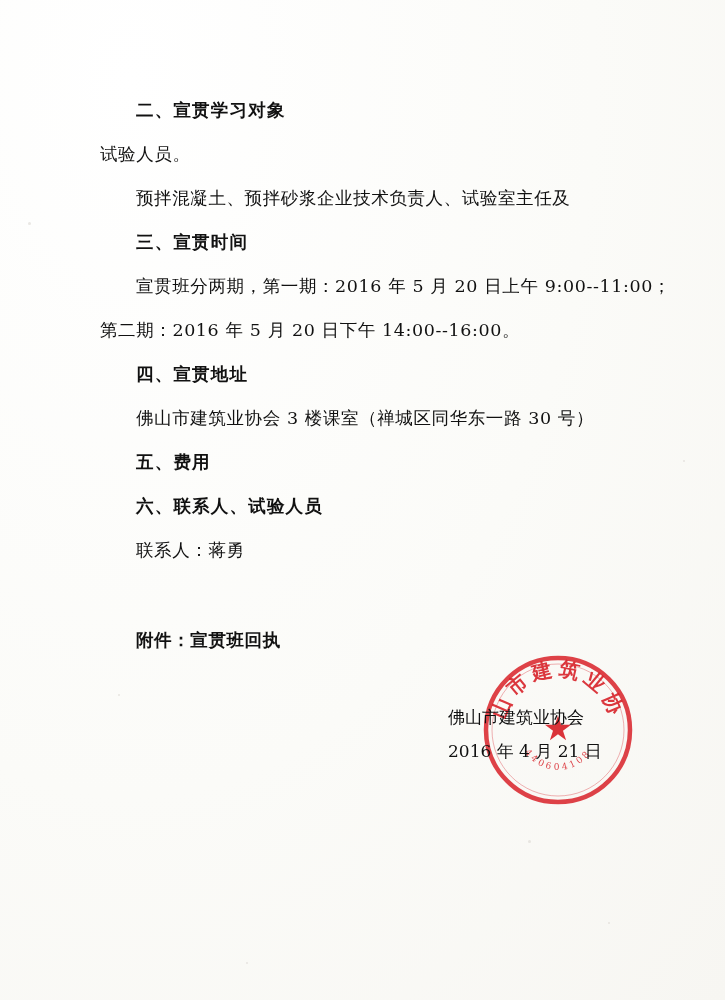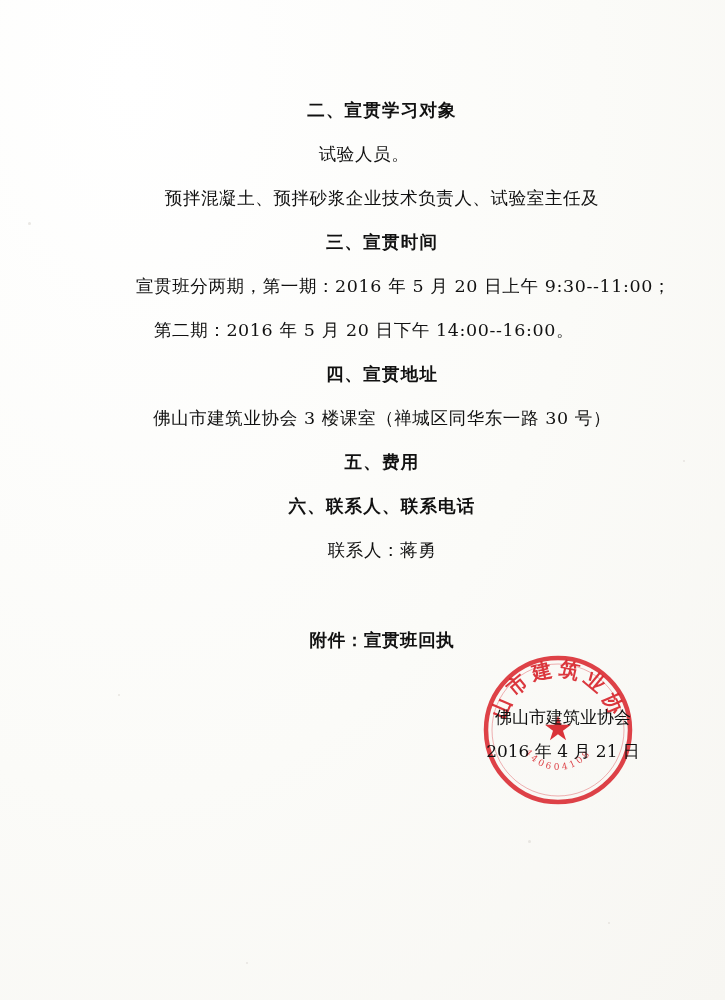--- a/index.html
+++ b/index.html
@@ -27,21 +27,20 @@
     border-radius: 50%;
     opacity: .55;
   }
   .doc {
     position: absolute;
     left: 0;
     top: 0;
     width: 725px;
     height: 787px;
     padding: 0;
-    text-align: center;
   }
   .body-block {
     position: absolute;
     left: 100px;
     top: 88px;
     width: 528px;
     color: #111;
   }
   .ln {
     font-size: 17.5px;
@@ -122,29 +121,29 @@
 
 <div class="doc">
 
   <div class="body-block">
 
     <div class="ln heading">二、宣贯学习对象</div>
     <div class="ln serif para-cont">试验人员。</div>
     <div class="ln serif para">预拌混凝土、预拌砂浆企业技术负责人、试验室主任及</div>
 
     <div class="ln heading">三、宣贯时间</div>
-    <div class="ln serif para">宣贯班分两期，第一期：2016 年 5 月 20 日上午 9:30--11:00；</div>
+    <div class="ln serif para">宣贯班分两期，第一期：2016 年 5 月 20 日上午 9:00--11:00；</div>
     <div class="ln serif para-cont">第二期：2016 年 5 月 20 日下午 14:00--16:00。</div>
 
     <div class="ln heading">四、宣贯地址</div>
     <div class="ln serif para">佛山市建筑业协会 3 楼课室（禅城区同华东一路 30 号）</div>
 
     <div class="ln heading">五、费用</div>
 
-    <div class="ln heading">六、联系人、联系电话</div>
+    <div class="ln heading">六、联系人、试验人员</div>
     <div class="ln serif sub">联系人：蒋勇</div>
 
     <div class="gap-lg"></div>
 
     <div class="ln attach">附件：宣贯班回执</div>
   </div>
 
   <div class="seal">
     <svg width="160" height="160" viewBox="0 0 160 160" xmlns="http://www.w3.org/2000/svg">
       <defs>

